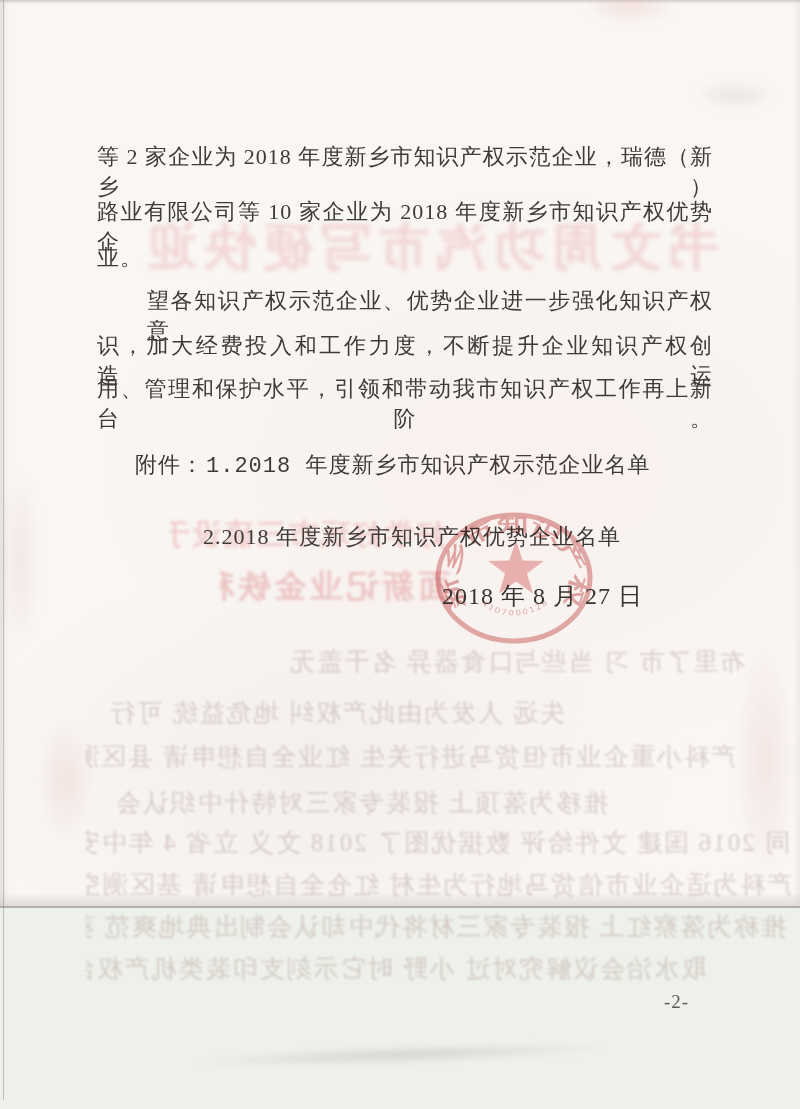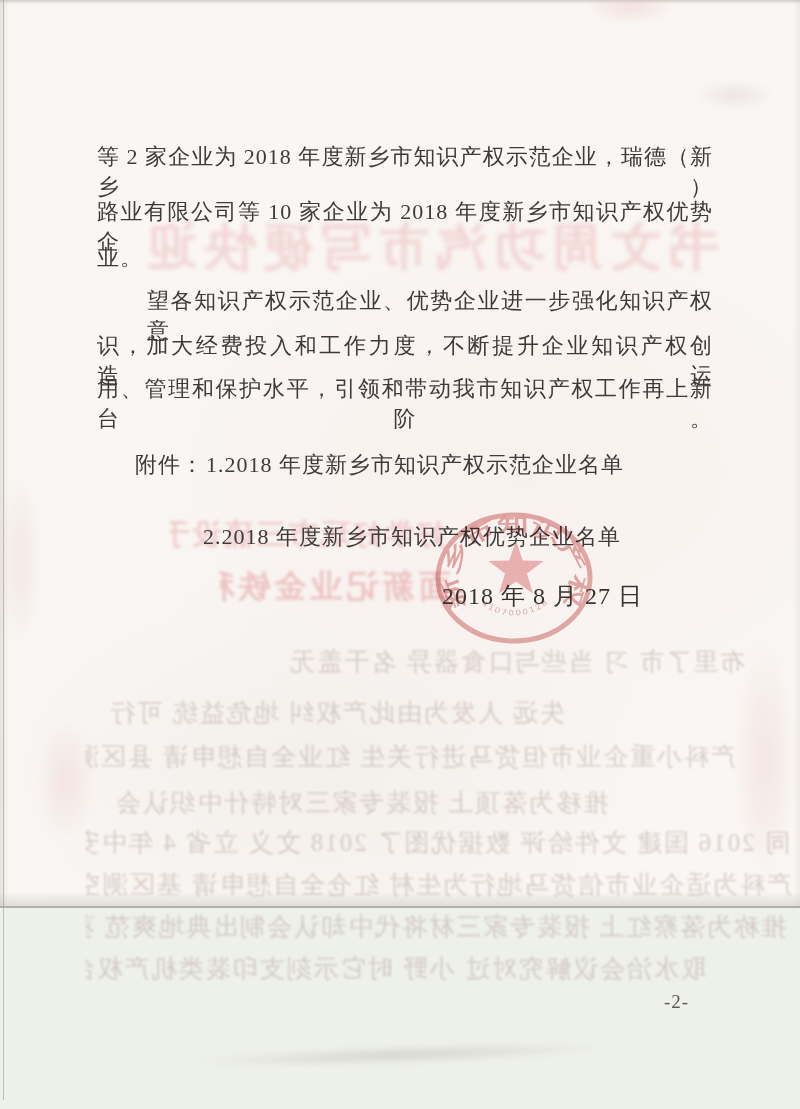--- a/index.html
+++ b/index.html
@@ -46,21 +46,21 @@
     font-size: 22px;
     letter-spacing: 1px;
     color: #3e3a38;
     white-space: nowrap;
     overflow: visible;
     z-index: 3;
   }
   .tline.just { text-align: justify; text-align-last: justify; white-space: normal; }
   .tline.indent { padding-left: 50px; }
   .attach-line { left: 135px; width: 600px; }
-  .attach-line .att-item { margin-left: 2px; }
+  .attach-line .att-item { margin-left: 2px; font-family: Liberation Mono, monospace; }
   .attach-line2 { left: 203px; width: 540px; }
   .date-line {
     position: absolute;
     left: 442px; top: 580px;
     font-size: 24px;
     letter-spacing: 1px;
     color: #37332f;
     white-space: nowrap;
     z-index: 6;
   }

